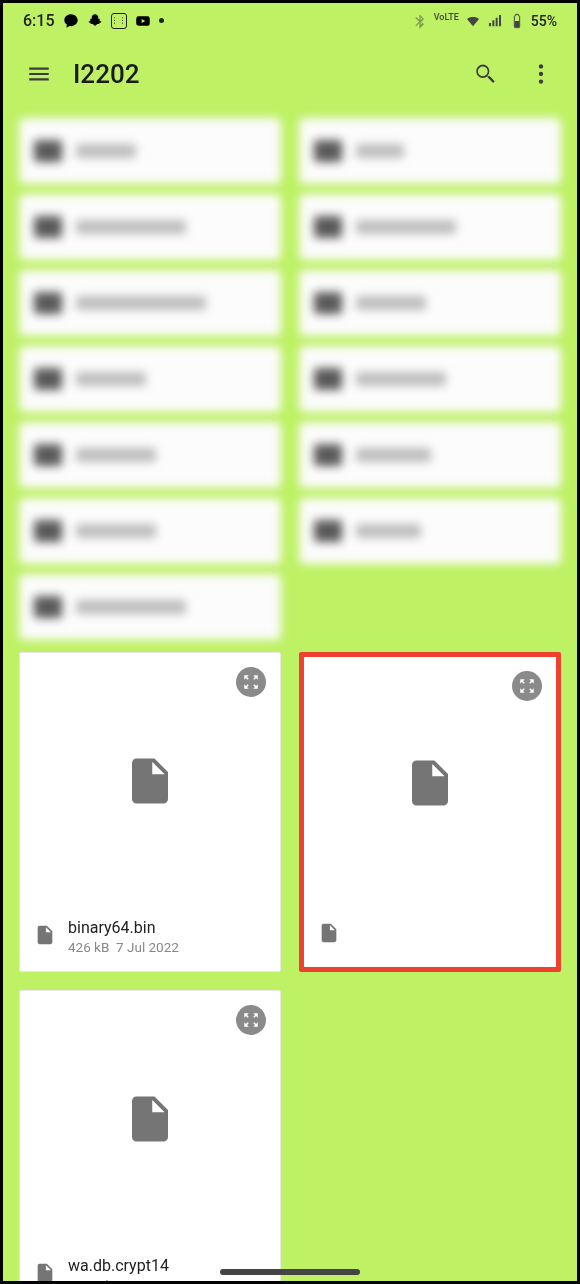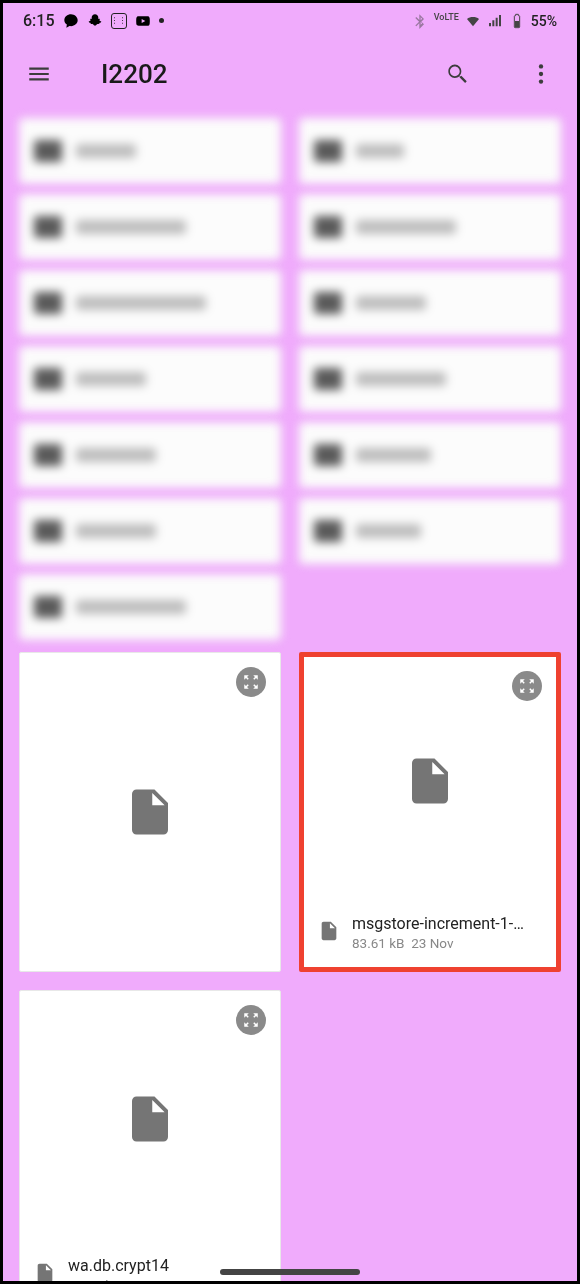--- a/index.html
+++ b/index.html
@@ -1,27 +1,27 @@
 <!DOCTYPE html>
 <html><head>
 <meta charset="utf-8">
 <style>
   * { margin: 0; padding: 0; box-sizing: border-box; }
   html, body { width: 580px; height: 1284px; font-family: Roboto, Arial, sans-serif; background: #fff; }
-  .frame { width: 580px; height: 1284px; border: 3px solid #000; position: relative; overflow: hidden; background: #f0abfc; }
+  .frame { width: 580px; height: 1284px; border: 3px solid #000; position: relative; overflow: hidden; background: #bef264; }
 
   
   .status-bar { display: flex; justify-content: space-between; align-items: center; padding: 8px 20px 4px 20px; font-size: 16px; font-weight: 500; color: #222; }
   .status-left { display: flex; align-items: center; gap: 8px; }
   .status-right { display: flex; gap: 6px; font-size: 14px; }
   .status-icon { width: 16px; height: 16px; display: inline-flex; align-items: center; justify-content: center; }
   .dot { width: 5px; height: 5px; border-radius: 50%; background: #222; }
 
   
-  .app-bar { display: flex; align-items: center; padding: 18px 14px 18px 14px; gap: 40px; }
+  .app-bar { display: flex; align-items: center; padding: 18px 14px 18px 14px; gap: 12px; }
   .app-bar .title { font-size: 26px; font-weight: 500; color: #1a1a1a; flex: 1; }
   .icon-btn { width: 44px; height: 44px; display: flex; align-items: center; justify-content: center; border: none; background: none; cursor: pointer; border-radius: 50%; }
   .icon-btn svg { width: 26px; height: 26px; fill: #3c3c3c; }
 
   
   .content { padding: 4px 16px 40px 16px; }
   .folder-grid { display: grid; grid-template-columns: 1fr 1fr; gap: 10px 18px; margin-bottom: 12px; }
   .folder-item { height: 66px; background: #fcfcfc; border: 1px solid #eee; border-radius: 4px; display: flex; align-items: center; padding: 0 14px; gap: 14px; filter: blur(5px); }
   .folder-icon-box { width: 28px; height: 22px; background: #5a5a5a; border-radius: 3px; flex-shrink:0; }
   .folder-label { height: 14px; background: #bdbdbd; border-radius: 3px; }
@@ -177,40 +177,45 @@
           <button class="expand-btn">
             <svg viewBox="0 0 24 24">
               <path d="M3 3h6l-2.3 2.3L9 7.6 7.6 9 5.3 6.7 3 9V3zm18 0v6l-2.3-2.3L16.4 9 15 7.6l2.3-2.3L15 3h6zM3 21v-6l2.3 2.3L7.6 15 9 16.4l-2.3 2.3L9 21H3zm18 0h-6l2.3-2.3L15 16.4 16.4 15l2.3 2.3L21 15v6z"></path>
             </svg>
           </button>
           <div class="file-preview">
             <svg viewBox="0 0 24 24">
               <path d="M14 2H6C4.9 2 4 2.9 4 4v16c0 1.1.9 2 2 2h12c1.1 0 2-.9 2-2V8l-6-6zm-1 7V3.5L18.5 9H13z"></path>
             </svg>
           </div>
-        </div>
-        <div class="file-card highlighted">
-          <button class="expand-btn">
-            <svg viewBox="0 0 24 24">
-              <path d="M3 3h6l-2.3 2.3L9 7.6 7.6 9 5.3 6.7 3 9V3zm18 0v6l-2.3-2.3L16.4 9 15 7.6l2.3-2.3L15 3h6zM3 21v-6l2.3 2.3L7.6 15 9 16.4l-2.3 2.3L9 21H3zm18 0h-6l2.3-2.3L15 16.4 16.4 15l2.3 2.3L21 15v6z"></path>
-            </svg>
-          </button>
-          <div class="file-preview">
-            <svg viewBox="0 0 24 24">
-              <path d="M14 2H6C4.9 2 4 2.9 4 4v16c0 1.1.9 2 2 2h12c1.1 0 2-.9 2-2V8l-6-6zm-1 7V3.5L18.5 9H13z"></path>
-            </svg>
-          </div>
           <div class="file-footer">
             <span><svg viewBox="0 0 24 24">
                 <path d="M14 2H6C4.9 2 4 2.9 4 4v16c0 1.1.9 2 2 2h12c1.1 0 2-.9 2-2V8l-6-6zm-1 7V3.5L18.5 9H13z"></path>
               </svg></span>
             <div class="file-meta">
-              <div class="file-name">msgstore-increment-1-…</div>
-              <div class="file-sub"><span>83.61 kB</span>&nbsp;&nbsp;<span>23 Nov</span></div>
+              <div class="file-name">binary64.bin</div>
+              <div class="file-sub"><span>426 kB</span>&nbsp;&nbsp;<span>7 Jul 2022</span></div>
             </div>
+          </div>
+        </div>
+        <div class="file-card highlighted">
+          <button class="expand-btn">
+            <svg viewBox="0 0 24 24">
+              <path d="M3 3h6l-2.3 2.3L9 7.6 7.6 9 5.3 6.7 3 9V3zm18 0v6l-2.3-2.3L16.4 9 15 7.6l2.3-2.3L15 3h6zM3 21v-6l2.3 2.3L7.6 15 9 16.4l-2.3 2.3L9 21H3zm18 0h-6l2.3-2.3L15 16.4 16.4 15l2.3 2.3L21 15v6z"></path>
+            </svg>
+          </button>
+          <div class="file-preview">
+            <svg viewBox="0 0 24 24">
+              <path d="M14 2H6C4.9 2 4 2.9 4 4v16c0 1.1.9 2 2 2h12c1.1 0 2-.9 2-2V8l-6-6zm-1 7V3.5L18.5 9H13z"></path>
+            </svg>
+          </div>
+          <div class="file-footer">
+            <span><svg viewBox="0 0 24 24">
+                <path d="M14 2H6C4.9 2 4 2.9 4 4v16c0 1.1.9 2 2 2h12c1.1 0 2-.9 2-2V8l-6-6zm-1 7V3.5L18.5 9H13z"></path>
+              </svg></span>
           </div>
         </div>
         <div class="file-card">
           <button class="expand-btn">
             <svg viewBox="0 0 24 24">
               <path d="M3 3h6l-2.3 2.3L9 7.6 7.6 9 5.3 6.7 3 9V3zm18 0v6l-2.3-2.3L16.4 9 15 7.6l2.3-2.3L15 3h6zM3 21v-6l2.3 2.3L7.6 15 9 16.4l-2.3 2.3L9 21H3zm18 0h-6l2.3-2.3L15 16.4 16.4 15l2.3 2.3L21 15v6z"></path>
             </svg>
           </button>
           <div class="file-preview">
             <svg viewBox="0 0 24 24">

